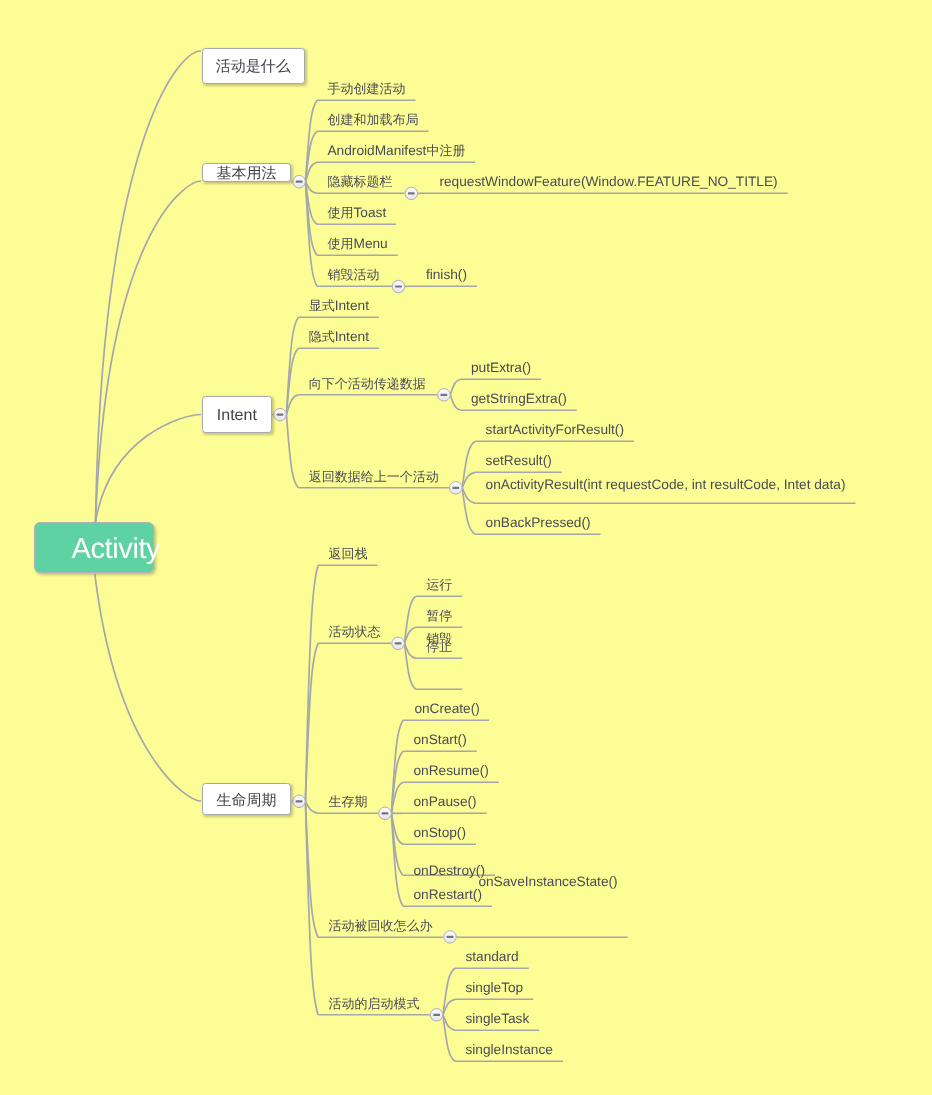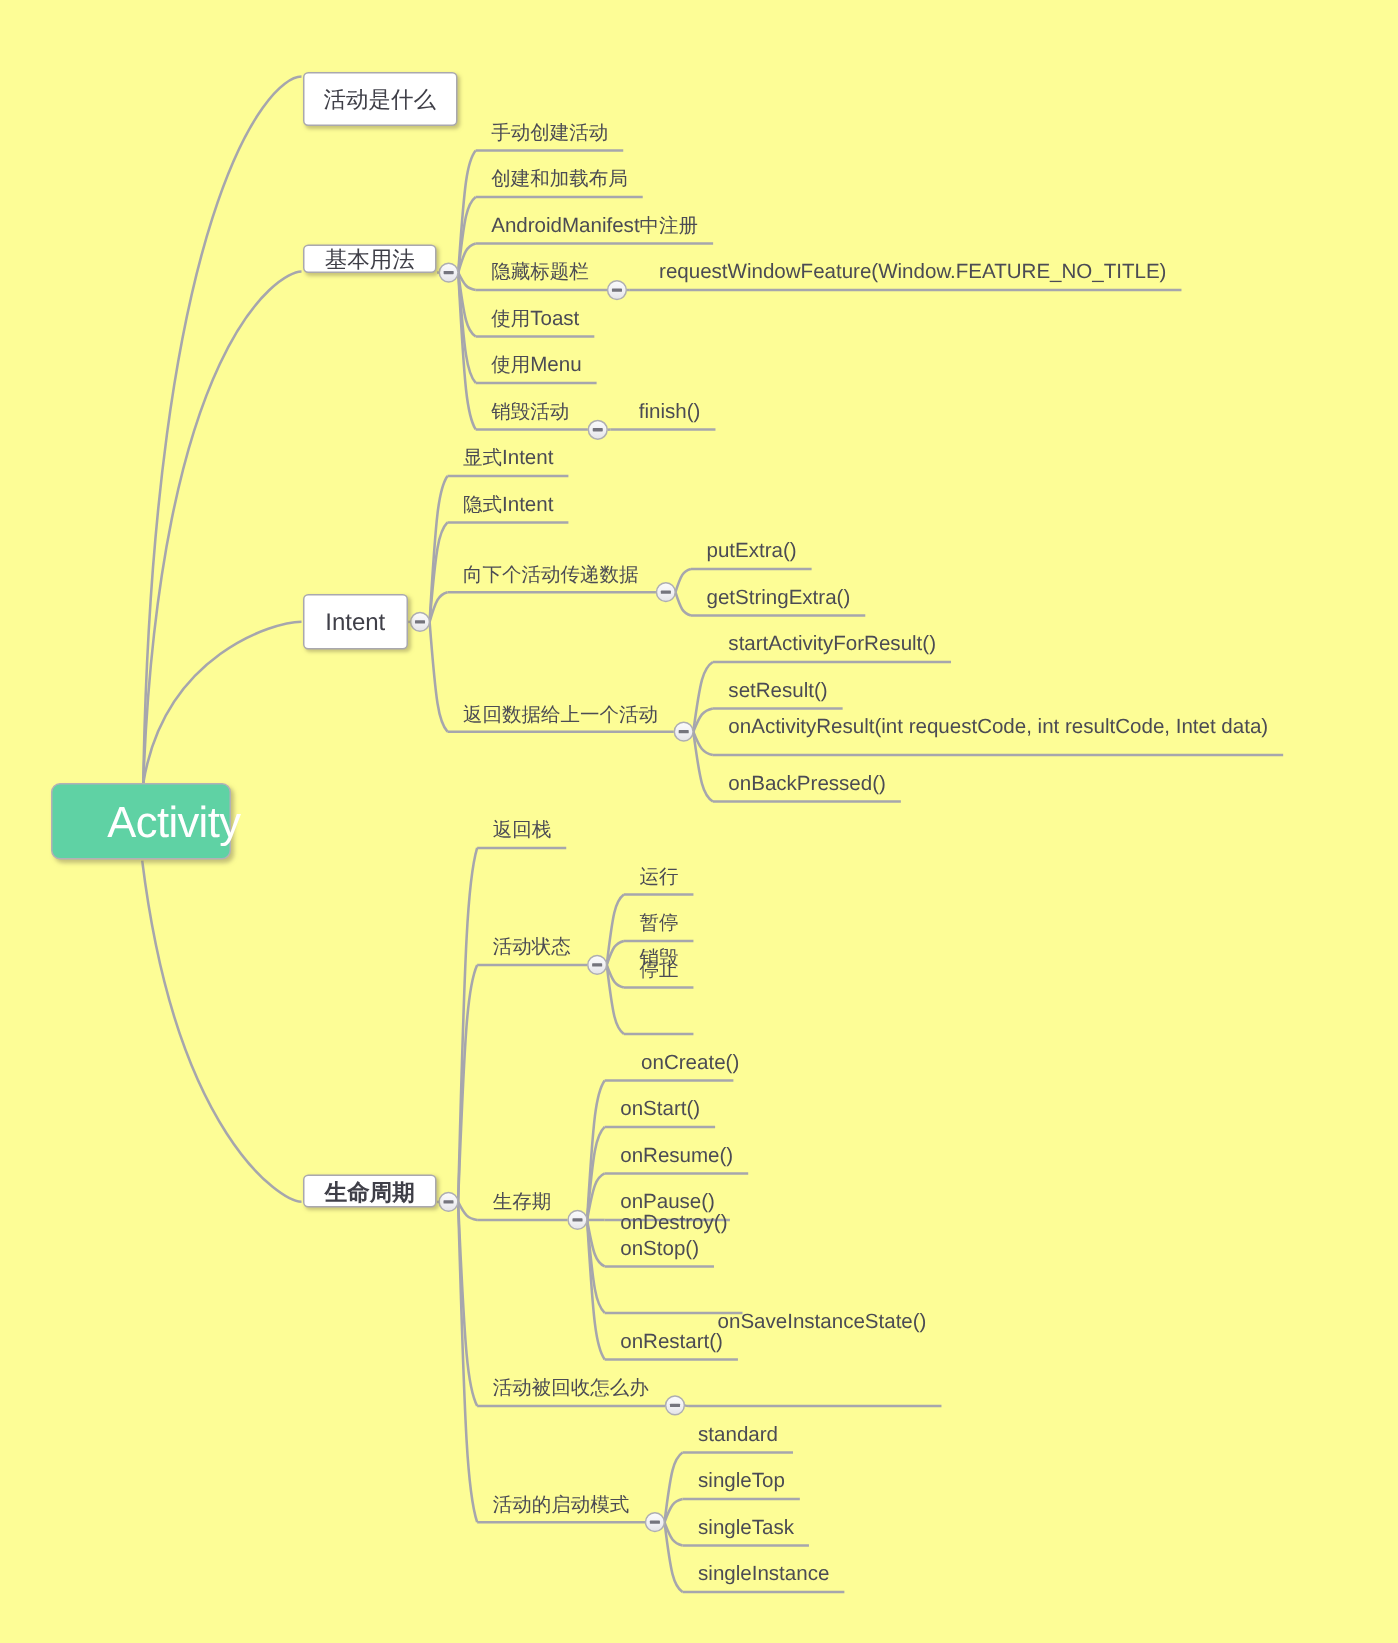--- a/index.html
+++ b/index.html
@@ -184,21 +184,21 @@
   <div id="branch-layer">
       <div class="node" style="left: 201.6px; top: 33.4px; width: 103.1px; height: 35.2px; margin-top: 15px;">
         <span class="t"><span class="cjk">活动是什么</span></span>
       </div>
       <div class="node" style="left: 201.6px; top: 163.4px; width: 89.8px; height: 19px;">
         <span class="t"><span class="cjk">基本用法</span></span>
       </div>
       <div class="node" style="left: 201.6px; top: 396.4px; width: 70.5px; height: 36.2px;">
         <span class="t"><span>Intent</span></span>
       </div>
-      <div class="node" style="left: 201.6px; top: 783.4px; width: 89.8px; height: 22px; font-weight: bold;">
+      <div class="node" style="left: 201.6px; top: 783.4px; width: 89.8px; height: 32px;">
         <span class="t"><span class="cjk">生命周期</span></span>
       </div>
     </div>
   <div id="leaf-layer">
       <div class="leaf" style="left: 317.1px; top: 87.3px; padding-left: 10.4px;"><span class="t"><span class="cjk">手动创建活动</span></span></div>
       <div class="leaf" style="left: 317.1px; top: 118.3px; padding-left: 10.4px; text-align: right;"><span class="t"><span class="cjk">创建和加载布局</span></span></div>
       <div class="leaf" style="left: 317.1px; top: 149.3px; padding-left: 10.4px;"><span class="t"><span>AndroidManifest</span><span class="cjk">中注册</span></span></div>
       <div class="leaf" style="left: 317.1px; top: 180.3px; padding-left: 10.4px;"><span class="t"><span class="cjk">隐藏标题栏</span></span></div>
       <div class="leaf" style="left: 419.9px; top: 180.3px; padding-left: 19.5px;"><span class="t"><span>requestWindowFeature(Window.FEATURE_NO_TITLE)</span></span></div>
       <div class="leaf" style="left: 317.1px; top: 211.3px; padding-left: 10.4px;"><span class="t"><span class="cjk">使用</span><span>Toast</span></span></div>
@@ -215,26 +215,26 @@
       <div class="leaf" style="left: 475.2px; top: 459.3px; padding-left: 10.4px;"><span class="t"><span>setResult()</span></span></div>
       <div class="leaf" style="left: 475.2px; top: 483px; padding-left: 10.4px;"><span class="t"><span>onActivityResult(int requestCode, int resultCode, Intet data)</span></span></div>
       <div class="leaf" style="left: 475.2px; top: 521.3px; padding-left: 10.4px;"><span class="t"><span>onBackPressed()</span></span></div>
       <div class="leaf" style="left: 318.1px; top: 552.3px; padding-left: 10.4px;"><span class="t"><span class="cjk">返回栈</span></span></div>
       <div class="leaf" style="left: 318.1px; top: 630.3px; padding-left: 10.4px;"><span class="t"><span class="cjk">活动状态</span></span></div>
       <div class="leaf" style="left: 415.9px; top: 583.3px; padding-left: 10.4px;"><span class="t"><span class="cjk">运行</span></span></div>
       <div class="leaf" style="left: 415.9px; top: 614.3px; padding-left: 10.4px;"><span class="t"><span class="cjk">暂停</span></span></div>
       <div class="leaf" style="left: 415.9px; top: 645.3px; padding-left: 10.4px;"><span class="t"><span class="cjk">停止</span></span></div>
       <div class="leaf" style="left: 415.9px; top: 637px; padding-left: 10.4px;"><span class="t"><span class="cjk">销毁</span></span></div>
       <div class="leaf" style="left: 318.1px; top: 800.3px; padding-left: 10.4px;"><span class="t"><span class="cjk">生存期</span></span></div>
-      <div class="leaf" style="left: 417px; top: 707.3px; padding-left: 10.4px;"><span class="t"><span>onCreate()</span></span></div>
+      <div class="leaf" style="left: 404px; top: 707.3px; padding-left: 10.4px;"><span class="t"><span>onCreate()</span></span></div>
       <div class="leaf" style="left: 403.1px; top: 738.3px; padding-left: 10.4px;"><span class="t"><span>onStart()</span></span></div>
       <div class="leaf" style="left: 403.1px; top: 769.3px; padding-left: 10.4px;"><span class="t"><span>onResume()</span></span></div>
       <div class="leaf" style="left: 403.1px; top: 800.3px; padding-left: 10.4px;"><span class="t"><span>onPause()</span></span></div>
       <div class="leaf" style="left: 403.1px; top: 831.3px; padding-left: 10.4px;"><span class="t"><span>onStop()</span></span></div>
-      <div class="leaf" style="left: 403.1px; top: 814px; padding-left: 10.4px; text-align: right;"><span class="t"><span>onDestroy()</span></span></div>
+      <div class="leaf" style="left: 403.1px; top: 869px; padding-left: 10.4px; text-align: right;"><span class="t"><span>onDestroy()</span></span></div>
       <div class="leaf" style="left: 403.1px; top: 893.3px; padding-left: 10.4px;"><span class="t"><span>onRestart()</span></span></div>
       <div class="leaf" style="left: 318.1px; top: 924.3px; padding-left: 10.4px;"><span class="t"><span class="cjk">活动被回收怎么办</span></span></div>
       <div class="leaf" style="left: 459.3px; top: 880px; padding-left: 19.1px;"><span class="t"><span>onSaveInstanceState()</span></span></div>
       <div class="leaf" style="left: 318.1px; top: 1001.8px; padding-left: 10.4px;"><span class="t"><span class="cjk">活动的启动模式</span></span></div>
       <div class="leaf" style="left: 455px; top: 955.3px; padding-left: 10.4px;"><span class="t"><span>standard</span></span></div>
       <div class="leaf" style="left: 455px; top: 986.3px; padding-left: 10.4px;"><span class="t"><span>singleTop</span></span></div>
       <div class="leaf" style="left: 455px; top: 1017.3px; padding-left: 10.4px;"><span class="t"><span>singleTask</span></span></div>
       <div class="leaf" style="left: 455px; top: 1048.3px; padding-left: 10.4px;"><span class="t"><span>singleInstance</span></span></div>
     </div>
 </div>

